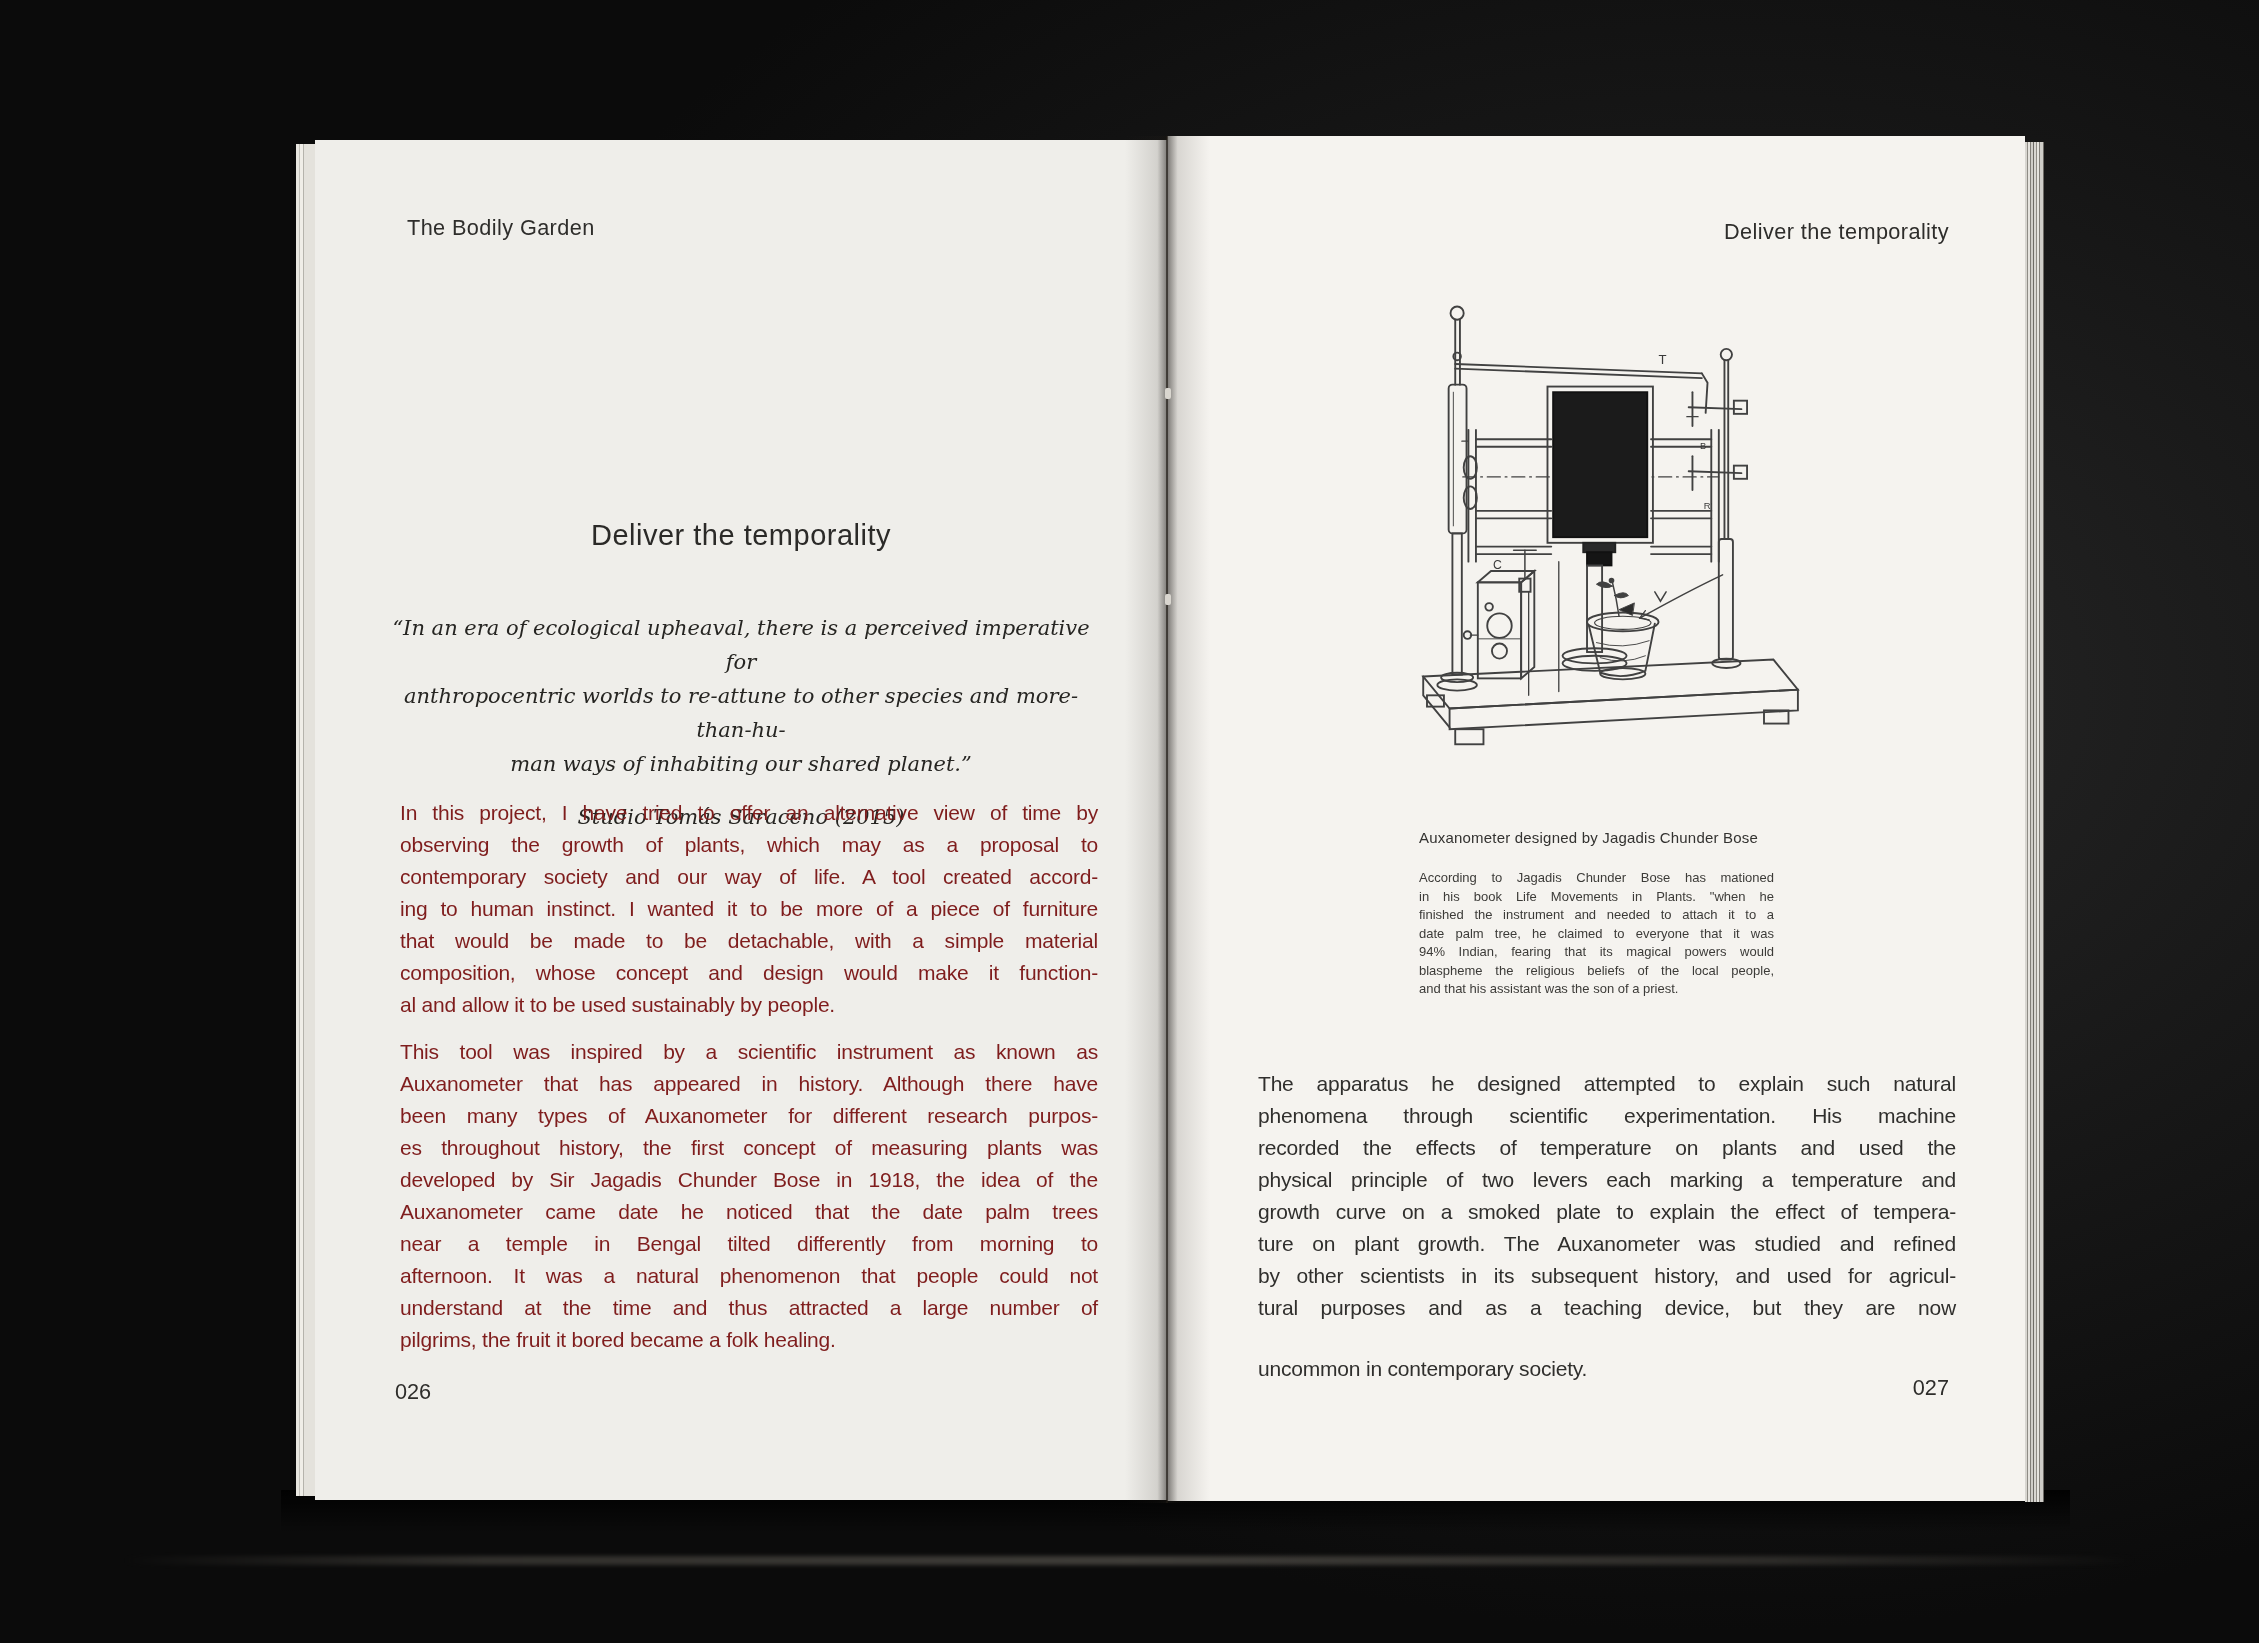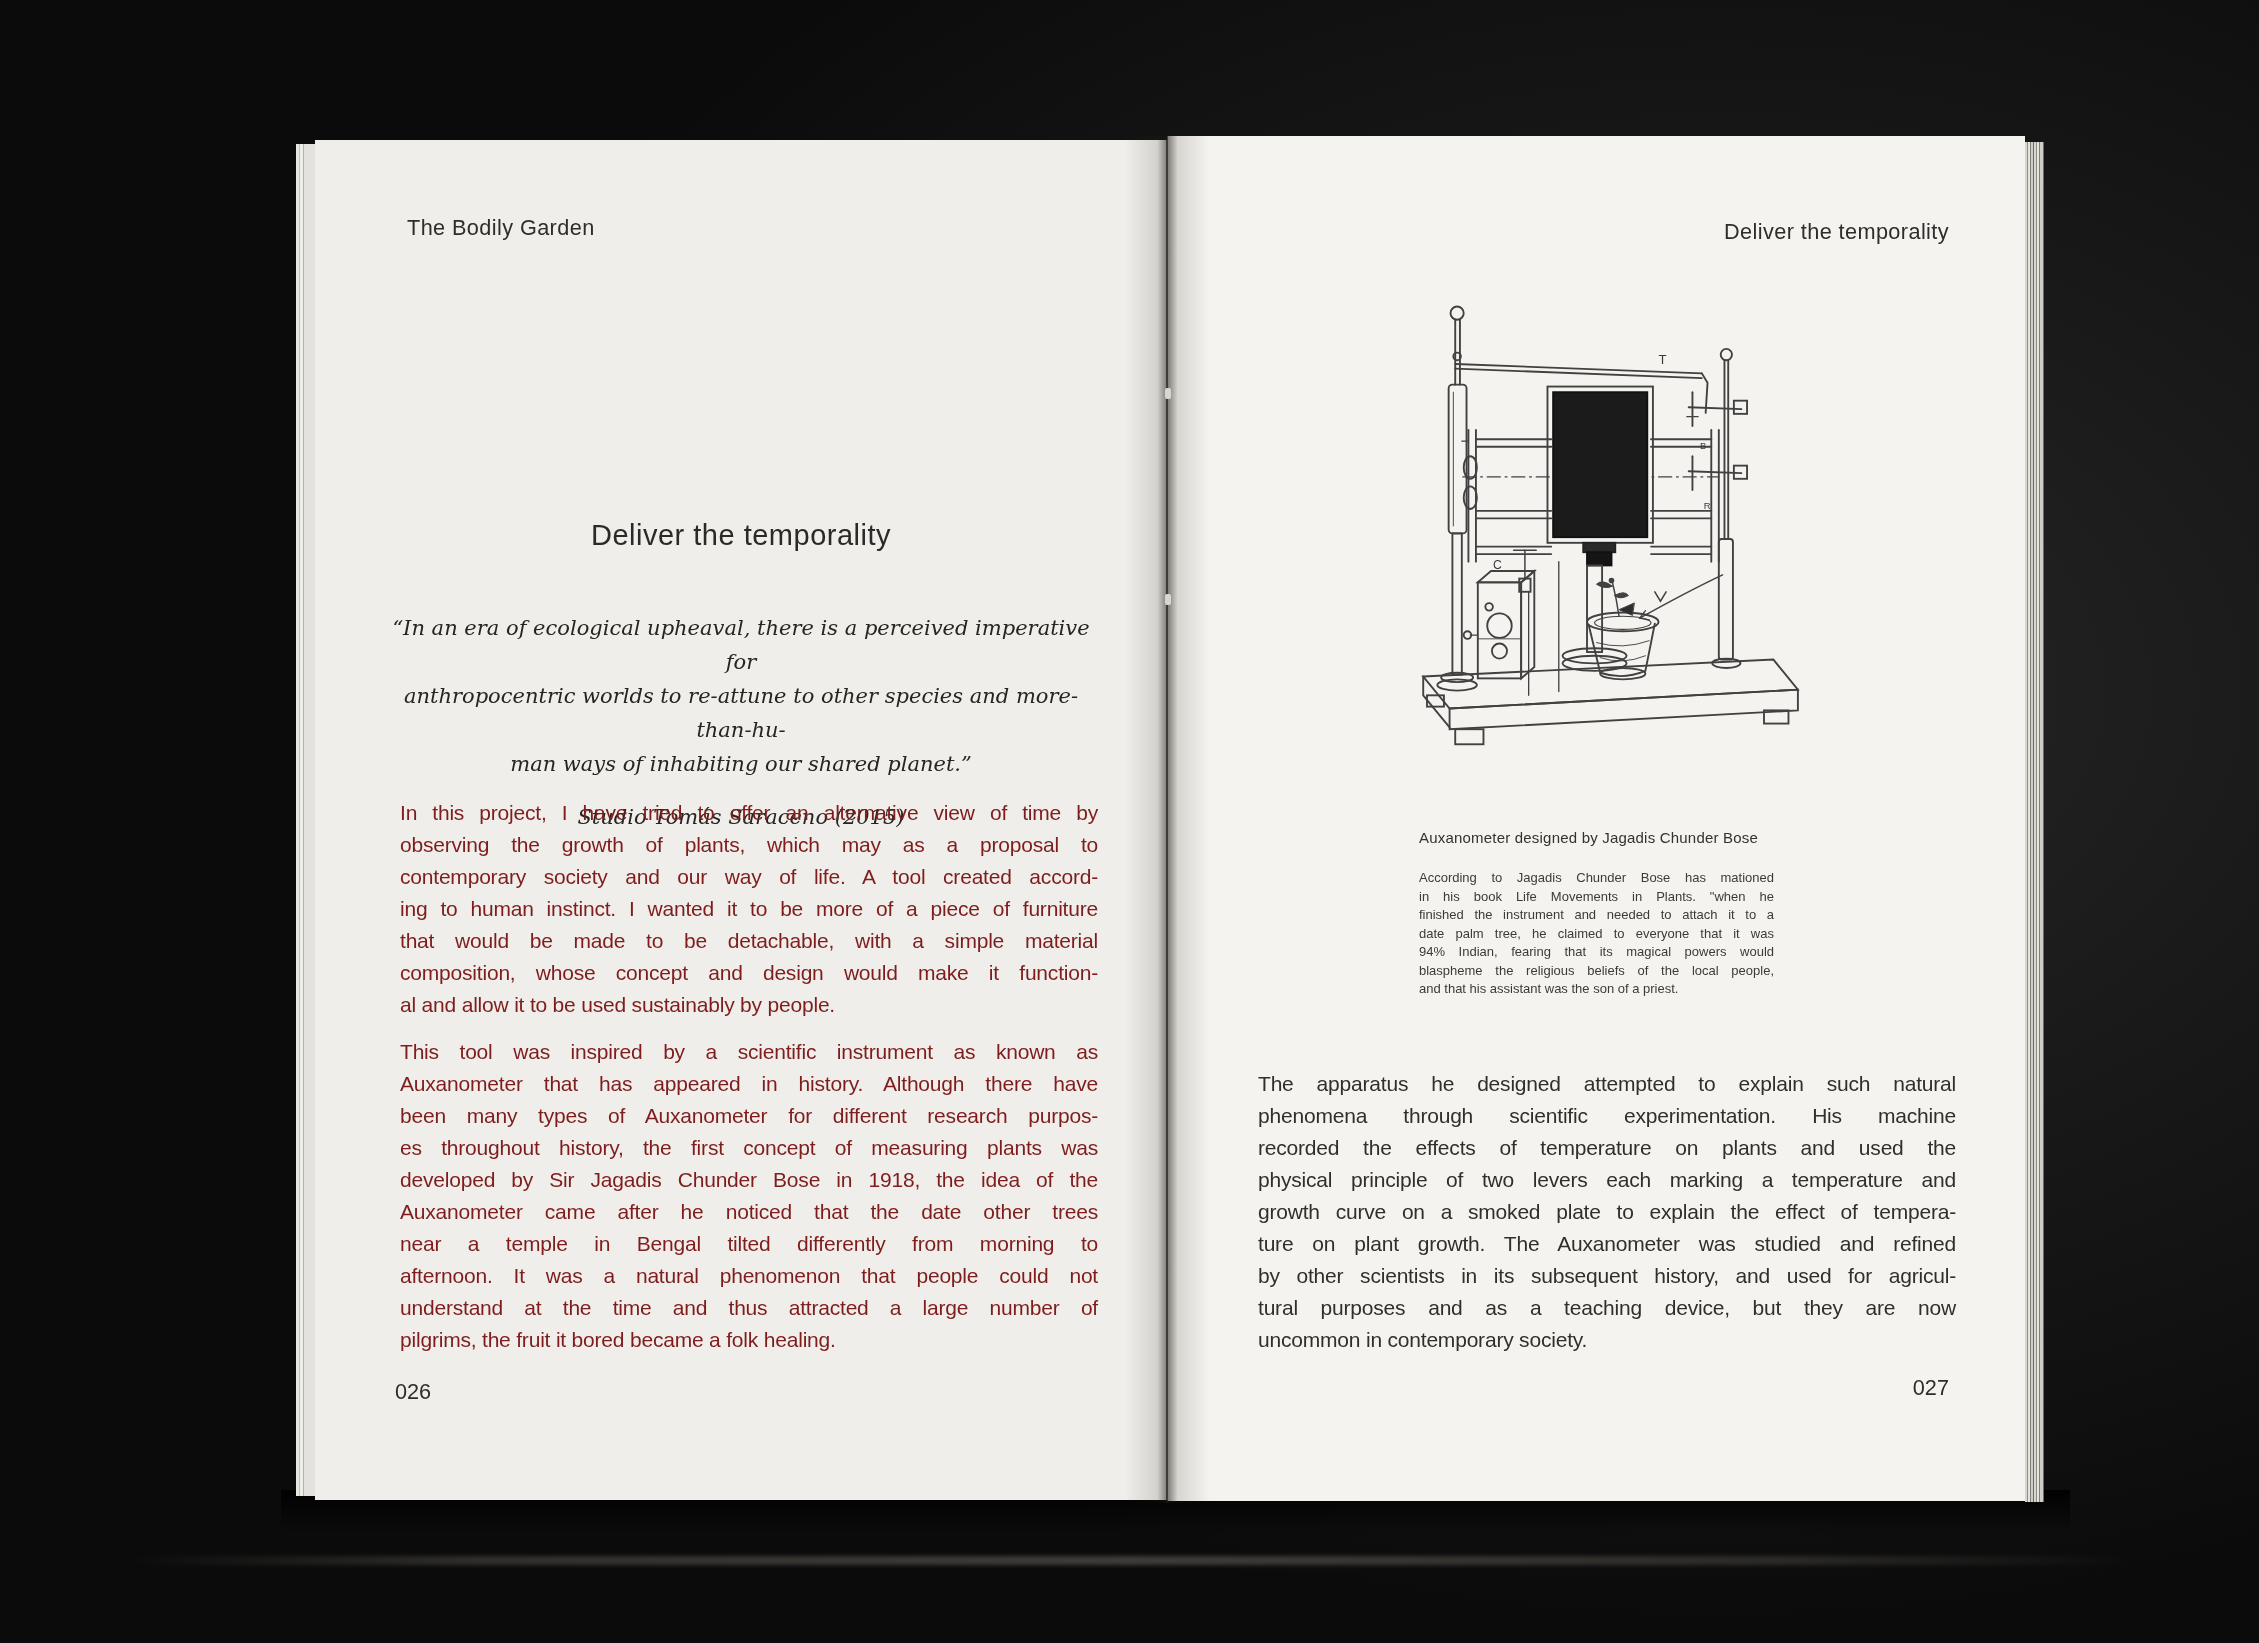--- a/index.html
+++ b/index.html
@@ -71,21 +71,21 @@
   }
   .fig-note {
     position:absolute; left:252px; top:733px; width:355px;
     font-size:13px; color:#3c3b38;
   }
   .fig-note .line { line-height:18.5px; text-align:justify; text-align-last:justify; }
   .fig-note .line:last-child { text-align-last:left; }
 
   .body-right { position:absolute; left:91px; top:932px; width:698px; font-size:21px; letter-spacing:-0.2px; color:#302f2d; }
   .body-right .line { line-height:32px; text-align:justify; text-align-last:justify; }
-  .body-right .line:last-child { text-align-last:left; }
+  .body-right .line:last-child { text-align-last:left;margin-top:29px; }
 
   .fig-svg text { font-family:"Liberation Sans", sans-serif; fill:#3a3a3a; stroke:none; }
 </style>
 </head>
 <body>
 
 <div class="stage">
   <div class="table-sheen"></div>
 
   <div class="book">
@@ -116,21 +116,21 @@
           <div class="line">composition, whose concept and design would make it function-</div>
           <div class="line">al and allow it to be used sustainably by people.</div>
         </div>
 
       <div class="body-par par-2">
           <div class="line">This tool was inspired by a scientific instrument as known as</div>
           <div class="line">Auxanometer that has appeared in history. Although there have</div>
           <div class="line">been many types of Auxanometer for different research purpos-</div>
           <div class="line">es throughout history, the first concept of measuring plants was</div>
           <div class="line">developed by Sir Jagadis Chunder Bose in 1918, the idea of the</div>
-          <div class="line">Auxanometer came after he noticed that the date other trees</div>
+          <div class="line">Auxanometer came date he noticed that the date palm trees</div>
           <div class="line">near a temple in Bengal tilted differently from morning to</div>
           <div class="line">afternoon. It was a natural phenomenon that people could not</div>
           <div class="line">understand at the time and thus attracted a large number of</div>
           <div class="line">pilgrims, the fruit it bored became a folk healing.</div>
         </div>
 
       <div class="page-number pn-left">026</div>
     </div>
 
     <div class="page page-right">

